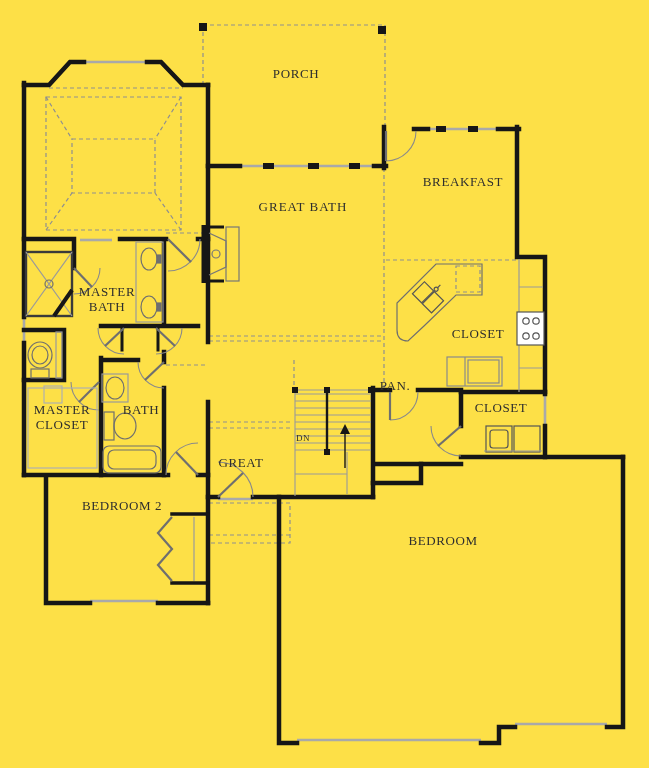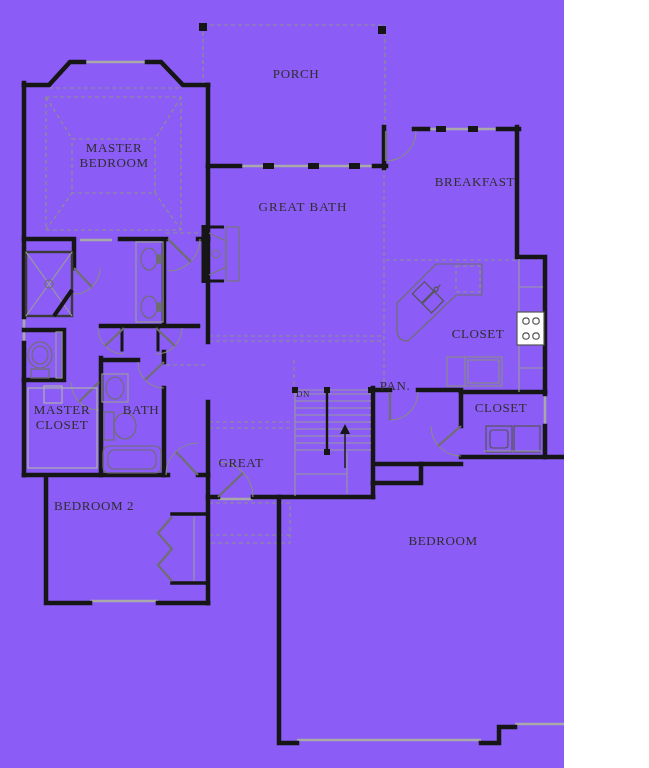--- a/index.html
+++ b/index.html
@@ -1,22 +1,22 @@
 <!DOCTYPE html>
 <html><head>
 <meta charset="utf-8">
 <style>
   html,body{margin:0;padding:0;background:#fff;}
-  .sheet{position:relative;width:564px;height:768px;background:#8b5cf6;overflow:hidden;
+  .sheet{position:relative;width:649px;height:768px;background:#fde047;overflow:hidden;
          font-family:"Liberation Serif", serif;}
   .sheet svg{position:absolute;left:0;top:0;}
   .lbl{position:absolute;transform:translate(-50%,-50%);color:#2e2e2e;
        font-size:13px;letter-spacing:0.6px;text-align:center;line-height:1.12;
        white-space:normal;user-select:none;}
-  .lbl.small{font-size:9px;letter-spacing:0.4px;}
+  .lbl.small{font-size:9px;letter-spacing:0.4px;margin-top:44px;}
 </style>
 </head>
 <body>
 
 <div class="sheet">
 
 <svg width="649" height="768" viewBox="0 0 649 768">
 
   <g stroke="#8f8f8f" stroke-width="1.2" fill="none" stroke-dasharray="4,3">
 
@@ -217,26 +217,26 @@
     <g stroke="#555">
       <rect x="486" y="426" width="26" height="26"></rect>
       <rect x="490" y="430" width="18" height="18" rx="3"></rect>
       <rect x="514" y="426" width="26" height="26"></rect>
       <path d="M484,451 H542" stroke="#9a9a9a"></path>
     </g>
   </g>
 </svg>
 
 <div class="lbl" style="left:296px;top:74px">PORCH</div>
-<div class="lbl" style="left:114px;top:156px;width:110px">MASTER BEDROOM</div>
 <div class="lbl" style="left:303px;top:207px;letter-spacing:1px">GREAT BATH</div>
-<div class="lbl" style="left:475px;top:182px">BREAKFAST</div>
+<div class="lbl" style="left:463px;top:182px">BREAKFAST</div>
+<div class="lbl" style="left:107px;top:300px;width:72px">MASTER BATH</div>
 <div class="lbl" style="left:478px;top:334px">CLOSET</div>
 <div class="lbl" style="left:62px;top:418px;width:84px">MASTER CLOSET</div>
 <div class="lbl" style="left:141px;top:410px">BATH</div>
 <div class="lbl" style="left:241px;top:463px">GREAT</div>
 <div class="lbl" style="left:395px;top:386px">PAN.</div>
 <div class="lbl" style="left:501px;top:408px">CLOSET</div>
-<div class="lbl" style="left:94px;top:506px">BEDROOM 2</div>
+<div class="lbl" style="left:122px;top:506px">BEDROOM 2</div>
 <div class="lbl" style="left:443px;top:541px">BEDROOM</div>
 <div class="lbl small" style="left:303px;top:394px">DN</div>
 
 </div>
 
 </body></html>

